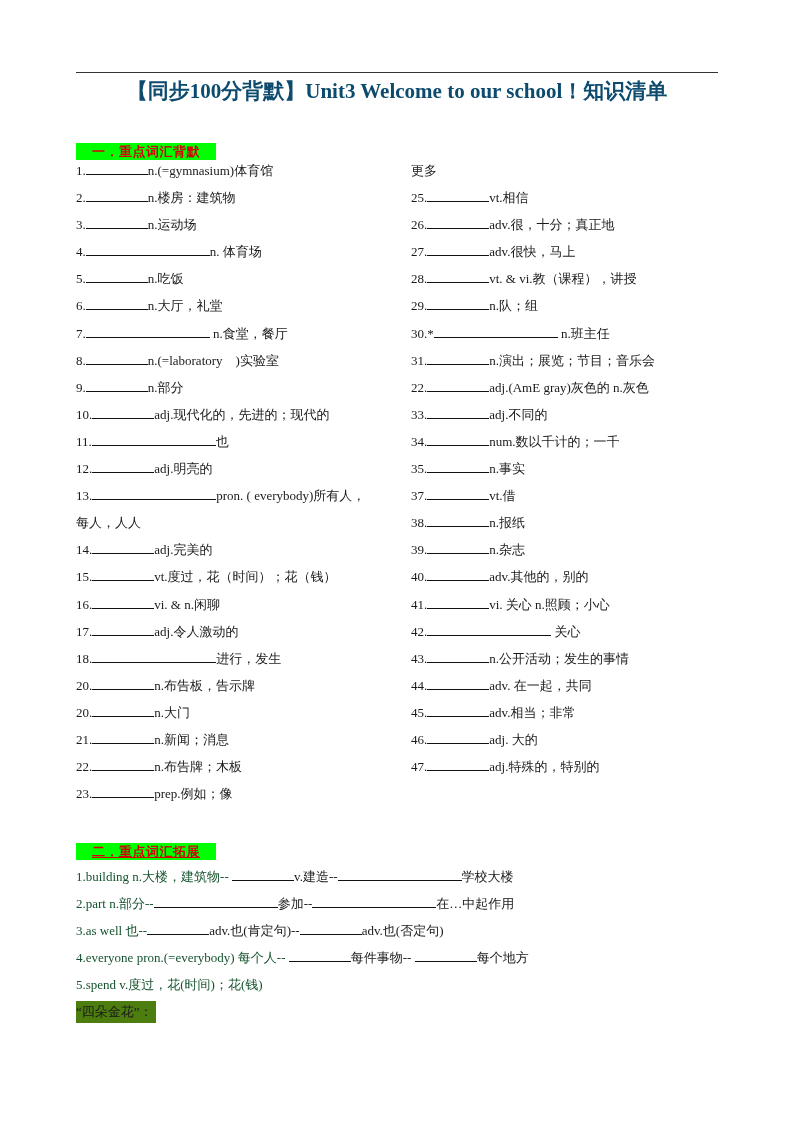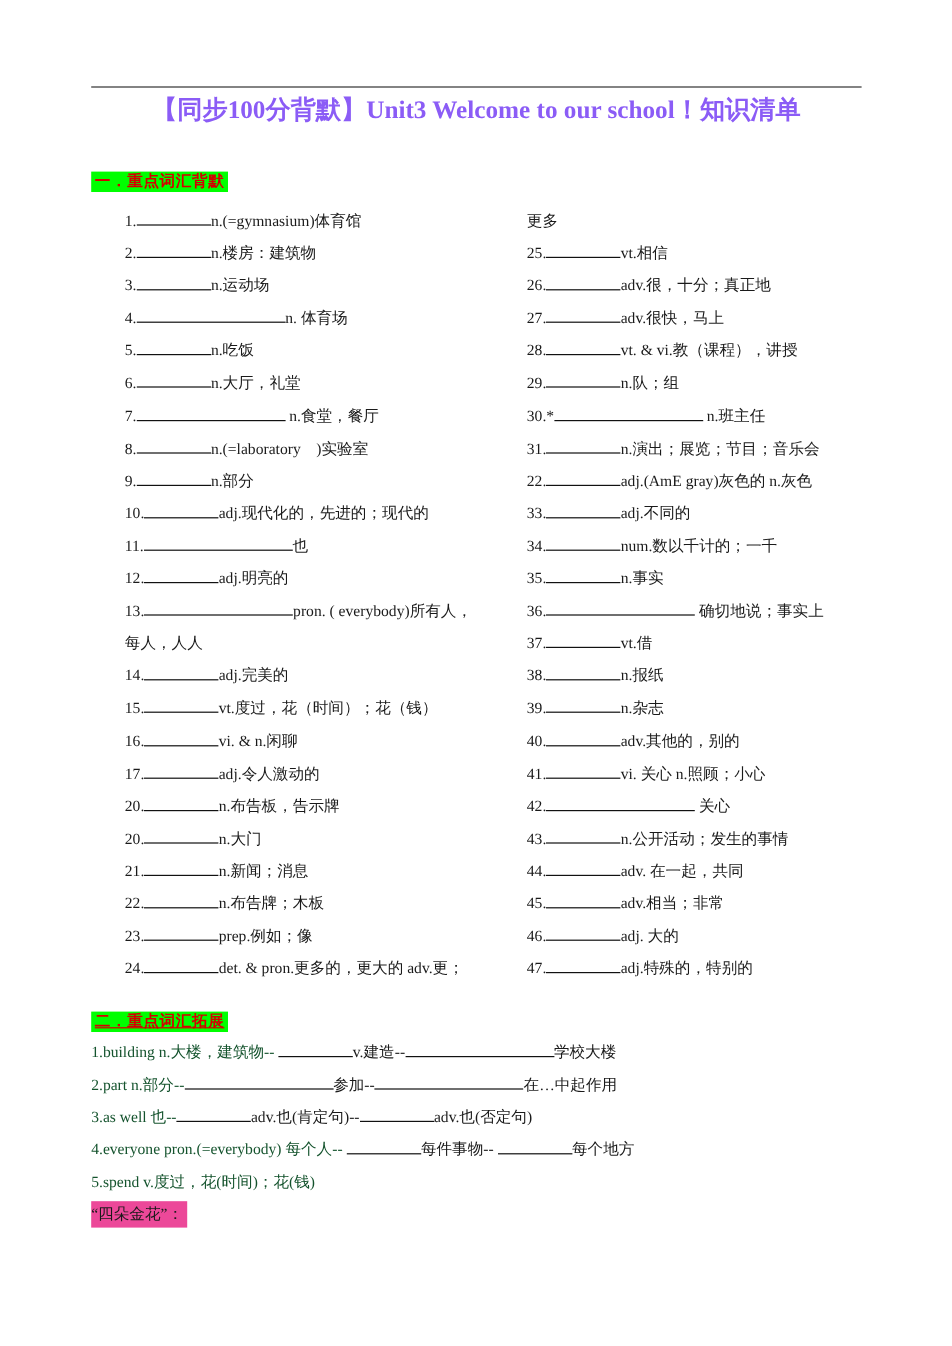--- a/index.html
+++ b/index.html
@@ -1,34 +1,34 @@
 <!DOCTYPE html>
 <html><head>
 <meta charset="utf-8">
 <style>
   html, body { margin: 0; padding: 0; background: #ffffff; }
   body { width: 793px; height: 1122px; position: relative; overflow: hidden;
          font-family: "Liberation Serif", "DejaVu Serif", serif; color: #1a1a1a; }
   .top-rule { position: absolute; left: 76px; top: 72px; width: 642px; height: 1px; background: #333; }
   .title { position: absolute; left: 76px; top: 78px; width: 642px; text-align: center;
-           font-size: 21px; font-weight: bold; line-height: 26px; color: #8b5cf6; }
+           font-size: 21px; font-weight: bold; line-height: 26px; color: #0c4a6e; }
   .section-head { position: absolute; left: 76px; font-size: 13px; font-weight: bold;
-                  color: #d40000; background: #00ff00; padding: 0 3px; line-height: 17px;
+                  color: #d40000; background: #00ff00; padding: 0 16px; line-height: 17px;
                   font-family: "DejaVu Sans", sans-serif; letter-spacing: 0.5px; }
-  .col { position: absolute; top: 173px; margin-left: 28px; }
+  .col { position: absolute; top: 160px; }
   .col.left { left: 76px; width: 330px; }
   .col.right { left: 411px; width: 310px; }
   .line { height: 27.1px; font-size: 13px; line-height: 22px; white-space: nowrap; }
   .blank { display: inline-block; border-bottom: 1px solid #111; height: 13px; vertical-align: baseline; }
   .blank.s { width: 62px; }
   .blank.l { width: 124px; }
   .ext { position: absolute; left: 76px; top: 866px; width: 650px; }
   .ext .line { height: 27px; }
   .red { color: #14532d; }
-  .quote { display: inline-block; background: #ec4899; padding: 0 3px 0 0; }
+  .quote { display: inline-block; background: #4d7c0f; padding: 0 3px 0 0; }
 </style>
 </head>
 <body>
 
 <div class="top-rule"></div>
 <div class="title">【同步100分背默】Unit3 Welcome to our school！知识清单</div>
 
 <div class="section-head" style="top:143px;">一．重点词汇背默</div>
 
 <div class="col left" id="left-col">
@@ -43,41 +43,40 @@
     <div class="line"><span>9.</span><span class="blank s"></span><span>n.部分</span></div>
     <div class="line"><span>10.</span><span class="blank s"></span><span>adj.现代化的，先进的；现代的</span></div>
     <div class="line"><span>11.</span><span class="blank l"></span><span>也</span></div>
     <div class="line"><span>12.</span><span class="blank s"></span><span>adj.明亮的</span></div>
     <div class="line"><span>13.</span><span class="blank l"></span><span>pron. ( everybody)所有人，</span></div>
     <div class="line"><span></span><span>每人，人人</span></div>
     <div class="line"><span>14.</span><span class="blank s"></span><span>adj.完美的</span></div>
     <div class="line"><span>15.</span><span class="blank s"></span><span>vt.度过，花（时间）；花（钱）</span></div>
     <div class="line"><span>16.</span><span class="blank s"></span><span>vi. &amp; n.闲聊</span></div>
     <div class="line"><span>17.</span><span class="blank s"></span><span>adj.令人激动的</span></div>
+    <div class="line"><span>18.</span><span class="blank l"></span><span>进行，发生</span></div>
     <div class="line"><span>20.</span><span class="blank s"></span><span>n.布告板，告示牌</span></div>
     <div class="line"><span>20.</span><span class="blank s"></span><span>n.大门</span></div>
     <div class="line"><span>21.</span><span class="blank s"></span><span>n.新闻；消息</span></div>
     <div class="line"><span>22.</span><span class="blank s"></span><span>n.布告牌；木板</span></div>
     <div class="line"><span>23.</span><span class="blank s"></span><span>prep.例如；像</span></div>
-    <div class="line"><span>24.</span><span class="blank s"></span><span>det. &amp; pron.更多的，更大的 adv.更；</span></div>
   </div>
 <div class="col right" id="right-col">
     <div class="line"><span></span><span>更多</span></div>
     <div class="line"><span>25.</span><span class="blank s"></span><span>vt.相信</span></div>
     <div class="line"><span>26.</span><span class="blank s"></span><span>adv.很，十分；真正地</span></div>
     <div class="line"><span>27.</span><span class="blank s"></span><span>adv.很快，马上</span></div>
     <div class="line"><span>28.</span><span class="blank s"></span><span>vt. &amp; vi.教（课程），讲授</span></div>
     <div class="line"><span>29.</span><span class="blank s"></span><span>n.队；组</span></div>
     <div class="line"><span>30.*</span><span class="blank l"></span><span> n.班主任</span></div>
     <div class="line"><span>31.</span><span class="blank s"></span><span>n.演出；展览；节目；音乐会</span></div>
     <div class="line"><span>22.</span><span class="blank s"></span><span>adj.(AmE gray)灰色的 n.灰色</span></div>
     <div class="line"><span>33.</span><span class="blank s"></span><span>adj.不同的</span></div>
     <div class="line"><span>34.</span><span class="blank s"></span><span>num.数以千计的；一千</span></div>
     <div class="line"><span>35.</span><span class="blank s"></span><span>n.事实</span></div>
-    <div class="line"><span>36.</span><span class="blank l"></span><span>  确切地说；事实上</span></div>
     <div class="line"><span>37.</span><span class="blank s"></span><span>vt.借</span></div>
     <div class="line"><span>38.</span><span class="blank s"></span><span>n.报纸</span></div>
     <div class="line"><span>39.</span><span class="blank s"></span><span>n.杂志</span></div>
     <div class="line"><span>40.</span><span class="blank s"></span><span>adv.其他的，别的</span></div>
     <div class="line"><span>41.</span><span class="blank s"></span><span>vi. 关心 n.照顾；小心</span></div>
     <div class="line"><span>42.</span><span class="blank l"></span><span>  关心</span></div>
     <div class="line"><span>43.</span><span class="blank s"></span><span>n.公开活动；发生的事情</span></div>
     <div class="line"><span>44.</span><span class="blank s"></span><span>adv. 在一起，共同</span></div>
     <div class="line"><span>45.</span><span class="blank s"></span><span>adv.相当；非常</span></div>
     <div class="line"><span>46.</span><span class="blank s"></span><span>adj. 大的</span></div>

